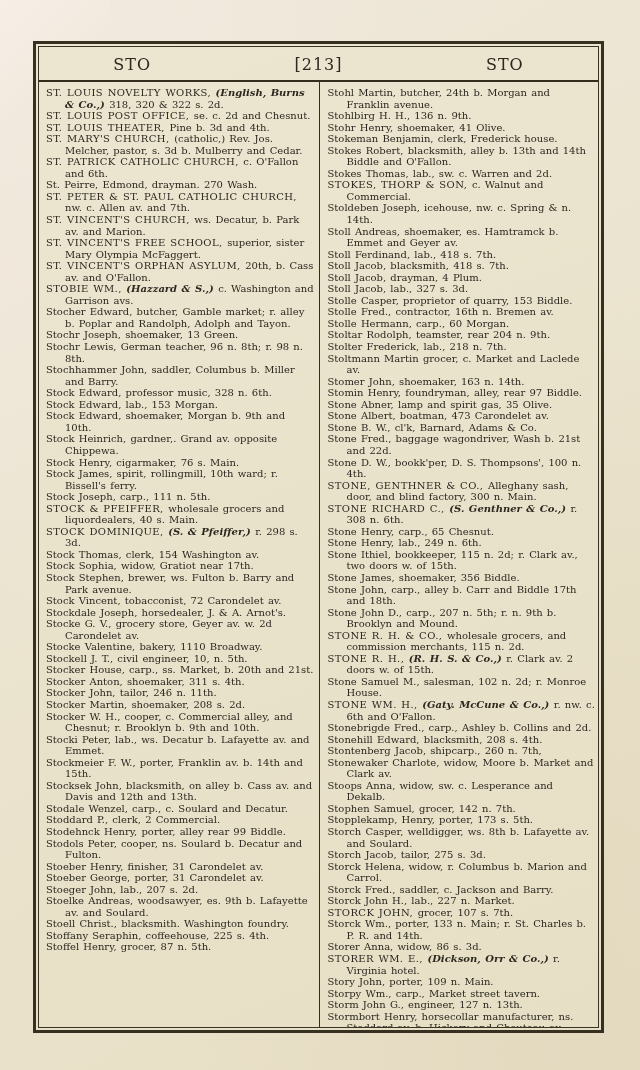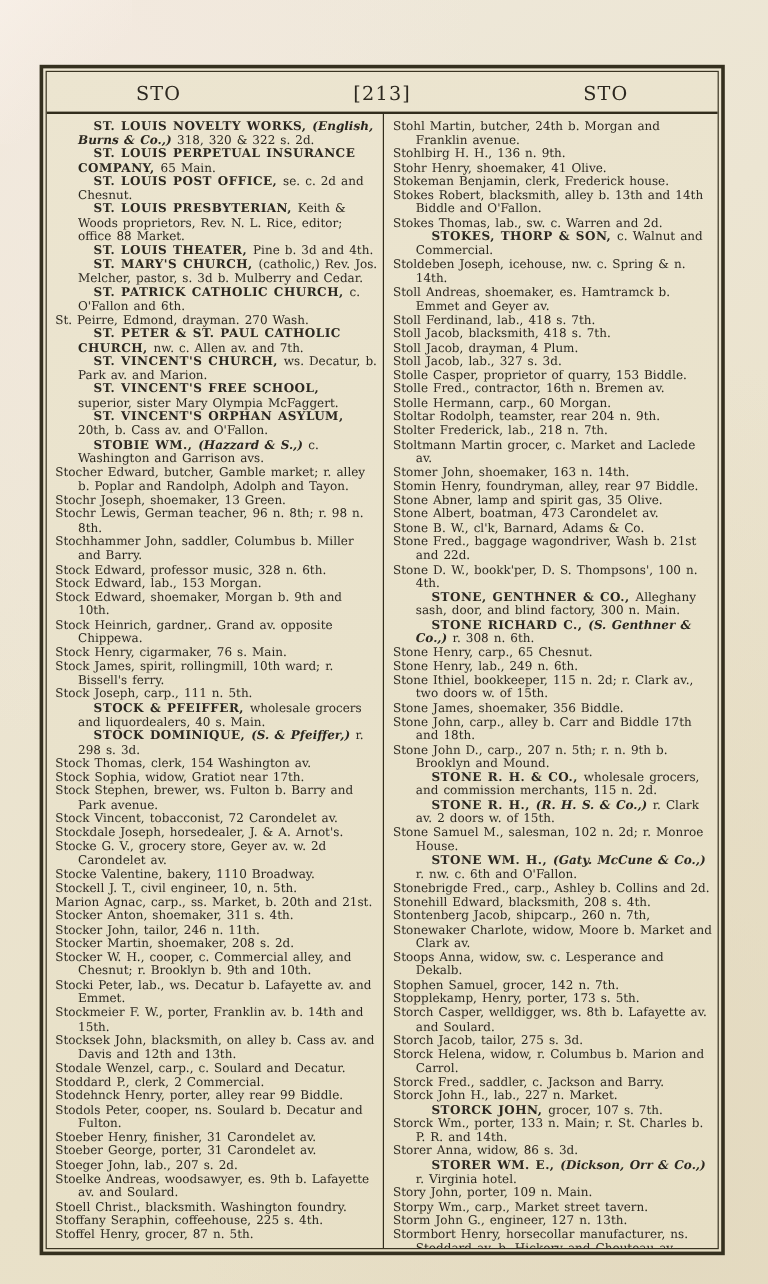--- a/index.html
+++ b/index.html
@@ -11,21 +11,21 @@
       linear-gradient(150deg,#efe9dc 0%,#ece5d2 35%,#e9e1c9 70%,#e8dfc6 100%);
     font-family:"DejaVu Serif","Liberation Serif",serif;
     color:#2c2820;
   }
   .page-edge{
     position:absolute;left:0;top:0;width:110px;height:120px;
     background:linear-gradient(135deg,rgba(248,240,232,.85) 0%,rgba(248,240,232,0) 60%);
     pointer-events:none;
   }
   .frame{
-    position:absolute;left:33px;top:54px;width:571px;height:992px;
+    position:absolute;left:33px;top:41px;width:571px;height:992px;
     border:3px solid #35301f;
     background:linear-gradient(160deg,#ece5d0 0%,#e9e2cb 50%,#e7dfc5 100%);
     box-sizing:border-box;
   }
   .frame-inner{
     position:absolute;inset:2px;border:1px solid #3a3422;box-sizing:border-box;
     display:flex;flex-direction:column;
   }
   .pg-header{
     display:flex;align-items:center;height:33px;flex:0 0 33px;
@@ -34,41 +34,39 @@
   }
   .pg-header > div{flex:1;text-align:center;padding-top:2px;}
   .cols{flex:1;display:flex;overflow:hidden;}
   .col{
     width:50%;box-sizing:border-box;padding:5px 3px 0 7px;
     font-size:10px;line-height:11.55px;
   }
   .col.right{border-left:1.5px solid #322d1d;padding-left:8px;}
   .entry{padding-left:19px;text-indent:-19px;word-spacing:1px;}
   .seg-n{font-weight:normal;}
-  .seg-b{font-weight:bold;letter-spacing:.4px;margin-left:32px;}
+  .seg-b{font-weight:normal;letter-spacing:.4px;}
   .seg-bi{font-weight:bold;font-style:italic;}
 </style>
 </head>
 <body>
 
 <div class="page-edge"></div>
 
 <div class="frame">
   <div class="frame-inner">
     <div class="pg-header">
       <div>STO</div>
       <div>[213]</div>
       <div>STO</div>
     </div>
     <div class="cols">
       <div class="col left">
           <div class="entry"><span class="seg-b">ST. LOUIS NOVELTY WORKS, </span><span class="seg-bi">(English, Burns &amp; Co.,) </span><span class="seg-n">318, 320 &amp; 322 s. 2d.</span></div>
-          <div class="entry"><span class="seg-b">ST. LOUIS PERPETUAL INSURANCE COMPANY, </span><span class="seg-n">65 Main.</span></div>
           <div class="entry"><span class="seg-b">ST. LOUIS POST OFFICE, </span><span class="seg-n">se. c. 2d and Chesnut.</span></div>
-          <div class="entry"><span class="seg-b">ST. LOUIS PRESBYTERIAN, </span><span class="seg-n">Keith &amp; Woods proprietors, Rev. N. L. Rice, editor; office 88 Market.</span></div>
           <div class="entry"><span class="seg-b">ST. LOUIS THEATER, </span><span class="seg-n">Pine b. 3d and 4th.</span></div>
           <div class="entry"><span class="seg-b">ST. MARY'S CHURCH, </span><span class="seg-n">(catholic,) Rev. Jos. Melcher, pastor, s. 3d b. Mulberry and Cedar.</span></div>
           <div class="entry"><span class="seg-b">ST. PATRICK CATHOLIC CHURCH, </span><span class="seg-n">c. O'Fallon and 6th.</span></div>
           <div class="entry"><span class="seg-n">St. Peirre, Edmond, drayman. 270 Wash.</span></div>
           <div class="entry"><span class="seg-b">ST. PETER &amp; ST. PAUL CATHOLIC CHURCH, </span><span class="seg-n">nw. c. Allen av. and 7th.</span></div>
           <div class="entry"><span class="seg-b">ST. VINCENT'S CHURCH, </span><span class="seg-n">ws. Decatur, b. Park av. and Marion.</span></div>
           <div class="entry"><span class="seg-b">ST. VINCENT'S FREE SCHOOL, </span><span class="seg-n">superior, sister Mary Olympia McFaggert.</span></div>
           <div class="entry"><span class="seg-b">ST. VINCENT'S ORPHAN ASYLUM, </span><span class="seg-n">20th, b. Cass av. and O'Fallon.</span></div>
           <div class="entry"><span class="seg-b">STOBIE WM., </span><span class="seg-bi">(Hazzard &amp; S.,) </span><span class="seg-n">c. Washington and Garrison avs.</span></div>
           <div class="entry"><span class="seg-n">Stocher Edward, butcher, Gamble market; r. alley b. Poplar and Randolph, Adolph and Tayon.</span></div>
@@ -85,21 +83,21 @@
           <div class="entry"><span class="seg-b">STOCK &amp; PFEIFFER, </span><span class="seg-n">wholesale grocers and liquordealers, 40 s. Main.</span></div>
           <div class="entry"><span class="seg-b">STOCK DOMINIQUE, </span><span class="seg-bi">(S. &amp; Pfeiffer,) </span><span class="seg-n">r. 298 s. 3d.</span></div>
           <div class="entry"><span class="seg-n">Stock Thomas, clerk, 154 Washington av.</span></div>
           <div class="entry"><span class="seg-n">Stock Sophia, widow, Gratiot near 17th.</span></div>
           <div class="entry"><span class="seg-n">Stock Stephen, brewer, ws. Fulton b. Barry and Park avenue.</span></div>
           <div class="entry"><span class="seg-n">Stock Vincent, tobacconist, 72 Carondelet av.</span></div>
           <div class="entry"><span class="seg-n">Stockdale Joseph, horsedealer, J. &amp; A. Arnot's.</span></div>
           <div class="entry"><span class="seg-n">Stocke G. V., grocery store, Geyer av. w. 2d Carondelet av.</span></div>
           <div class="entry"><span class="seg-n">Stocke Valentine, bakery, 1110 Broadway.</span></div>
           <div class="entry"><span class="seg-n">Stockell J. T., civil engineer, 10, n. 5th.</span></div>
-          <div class="entry"><span class="seg-n">Marion Agnac, carp., ss. Market, b. 20th and 21st.</span></div>
+          <div class="entry"><span class="seg-n">Stocker House, carp., ss. Market, b. 20th and 21st.</span></div>
           <div class="entry"><span class="seg-n">Stocker Anton, shoemaker, 311 s. 4th.</span></div>
           <div class="entry"><span class="seg-n">Stocker John, tailor, 246 n. 11th.</span></div>
           <div class="entry"><span class="seg-n">Stocker Martin, shoemaker, 208 s. 2d.</span></div>
           <div class="entry"><span class="seg-n">Stocker W. H., cooper, c. Commercial alley, and Chesnut; r. Brooklyn b. 9th and 10th.</span></div>
           <div class="entry"><span class="seg-n">Stocki Peter, lab., ws. Decatur b. Lafayette av. and Emmet.</span></div>
           <div class="entry"><span class="seg-n">Stockmeier F. W., porter, Franklin av. b. 14th and 15th.</span></div>
           <div class="entry"><span class="seg-n">Stocksek John, blacksmith, on alley b. Cass av. and Davis and 12th and 13th.</span></div>
           <div class="entry"><span class="seg-n">Stodale Wenzel, carp., c. Soulard and Decatur.</span></div>
           <div class="entry"><span class="seg-n">Stoddard P., clerk, 2 Commercial.</span></div>
           <div class="entry"><span class="seg-n">Stodehnck Henry, porter, alley rear 99 Biddle.</span></div>

